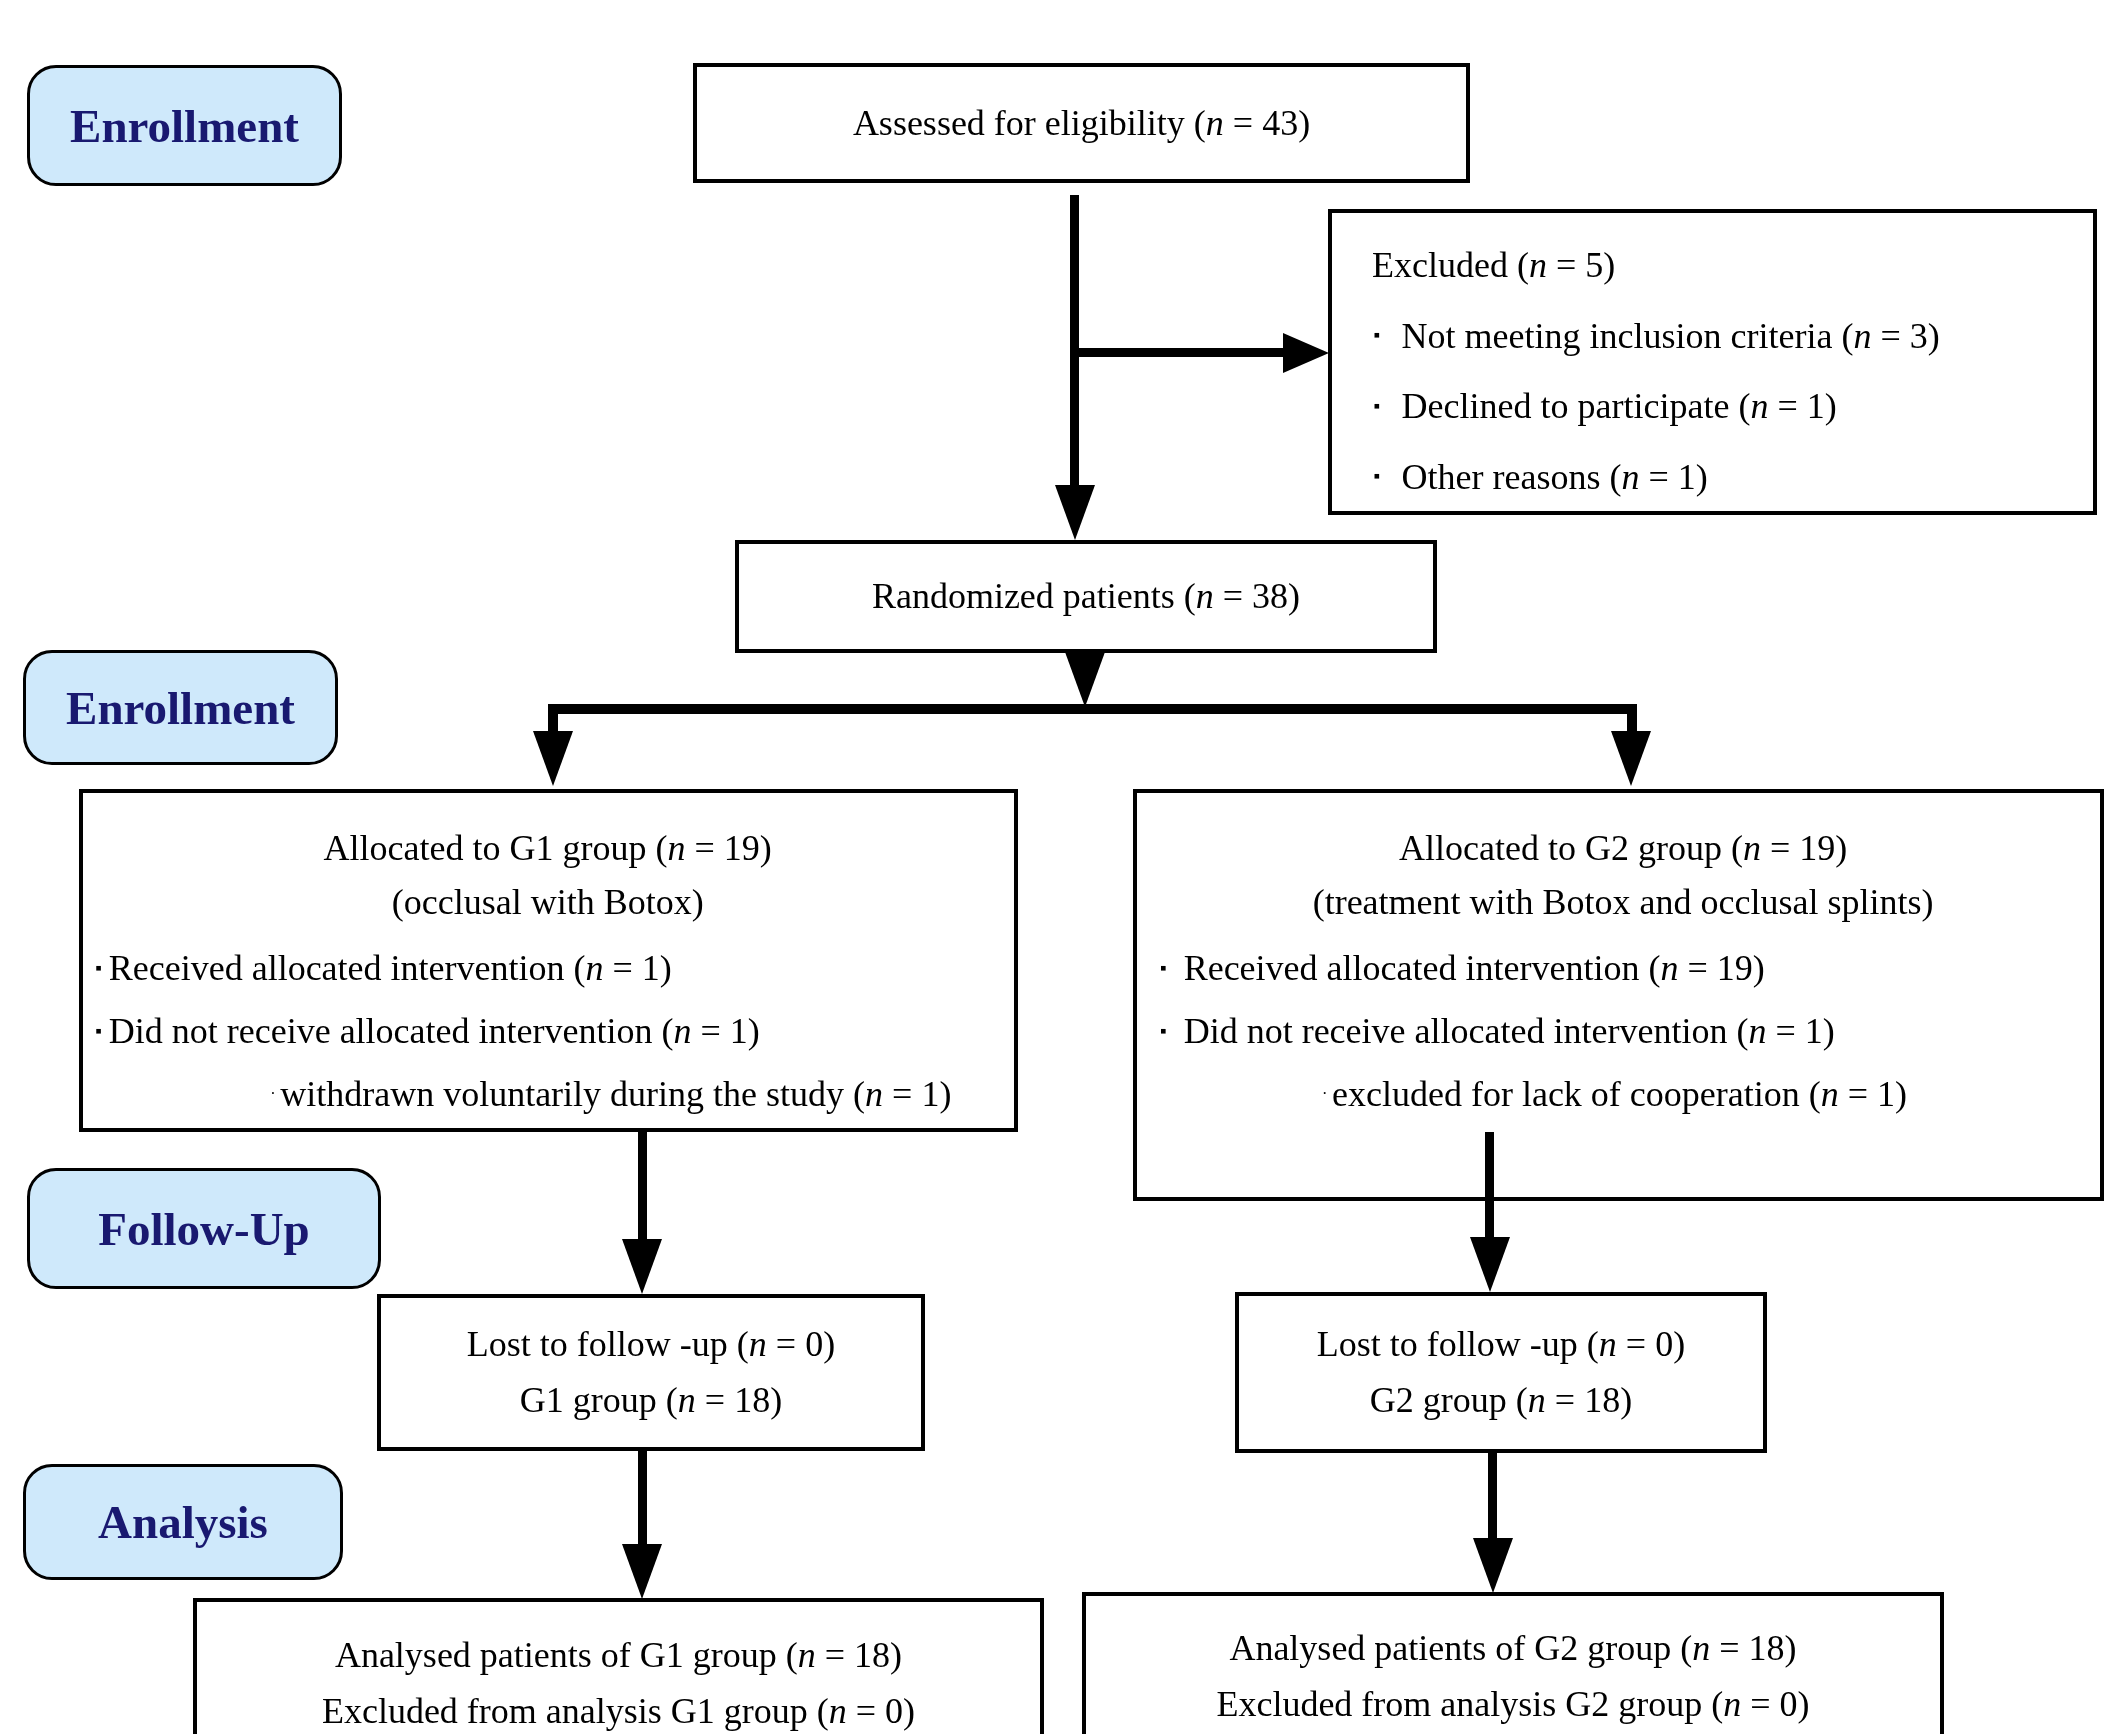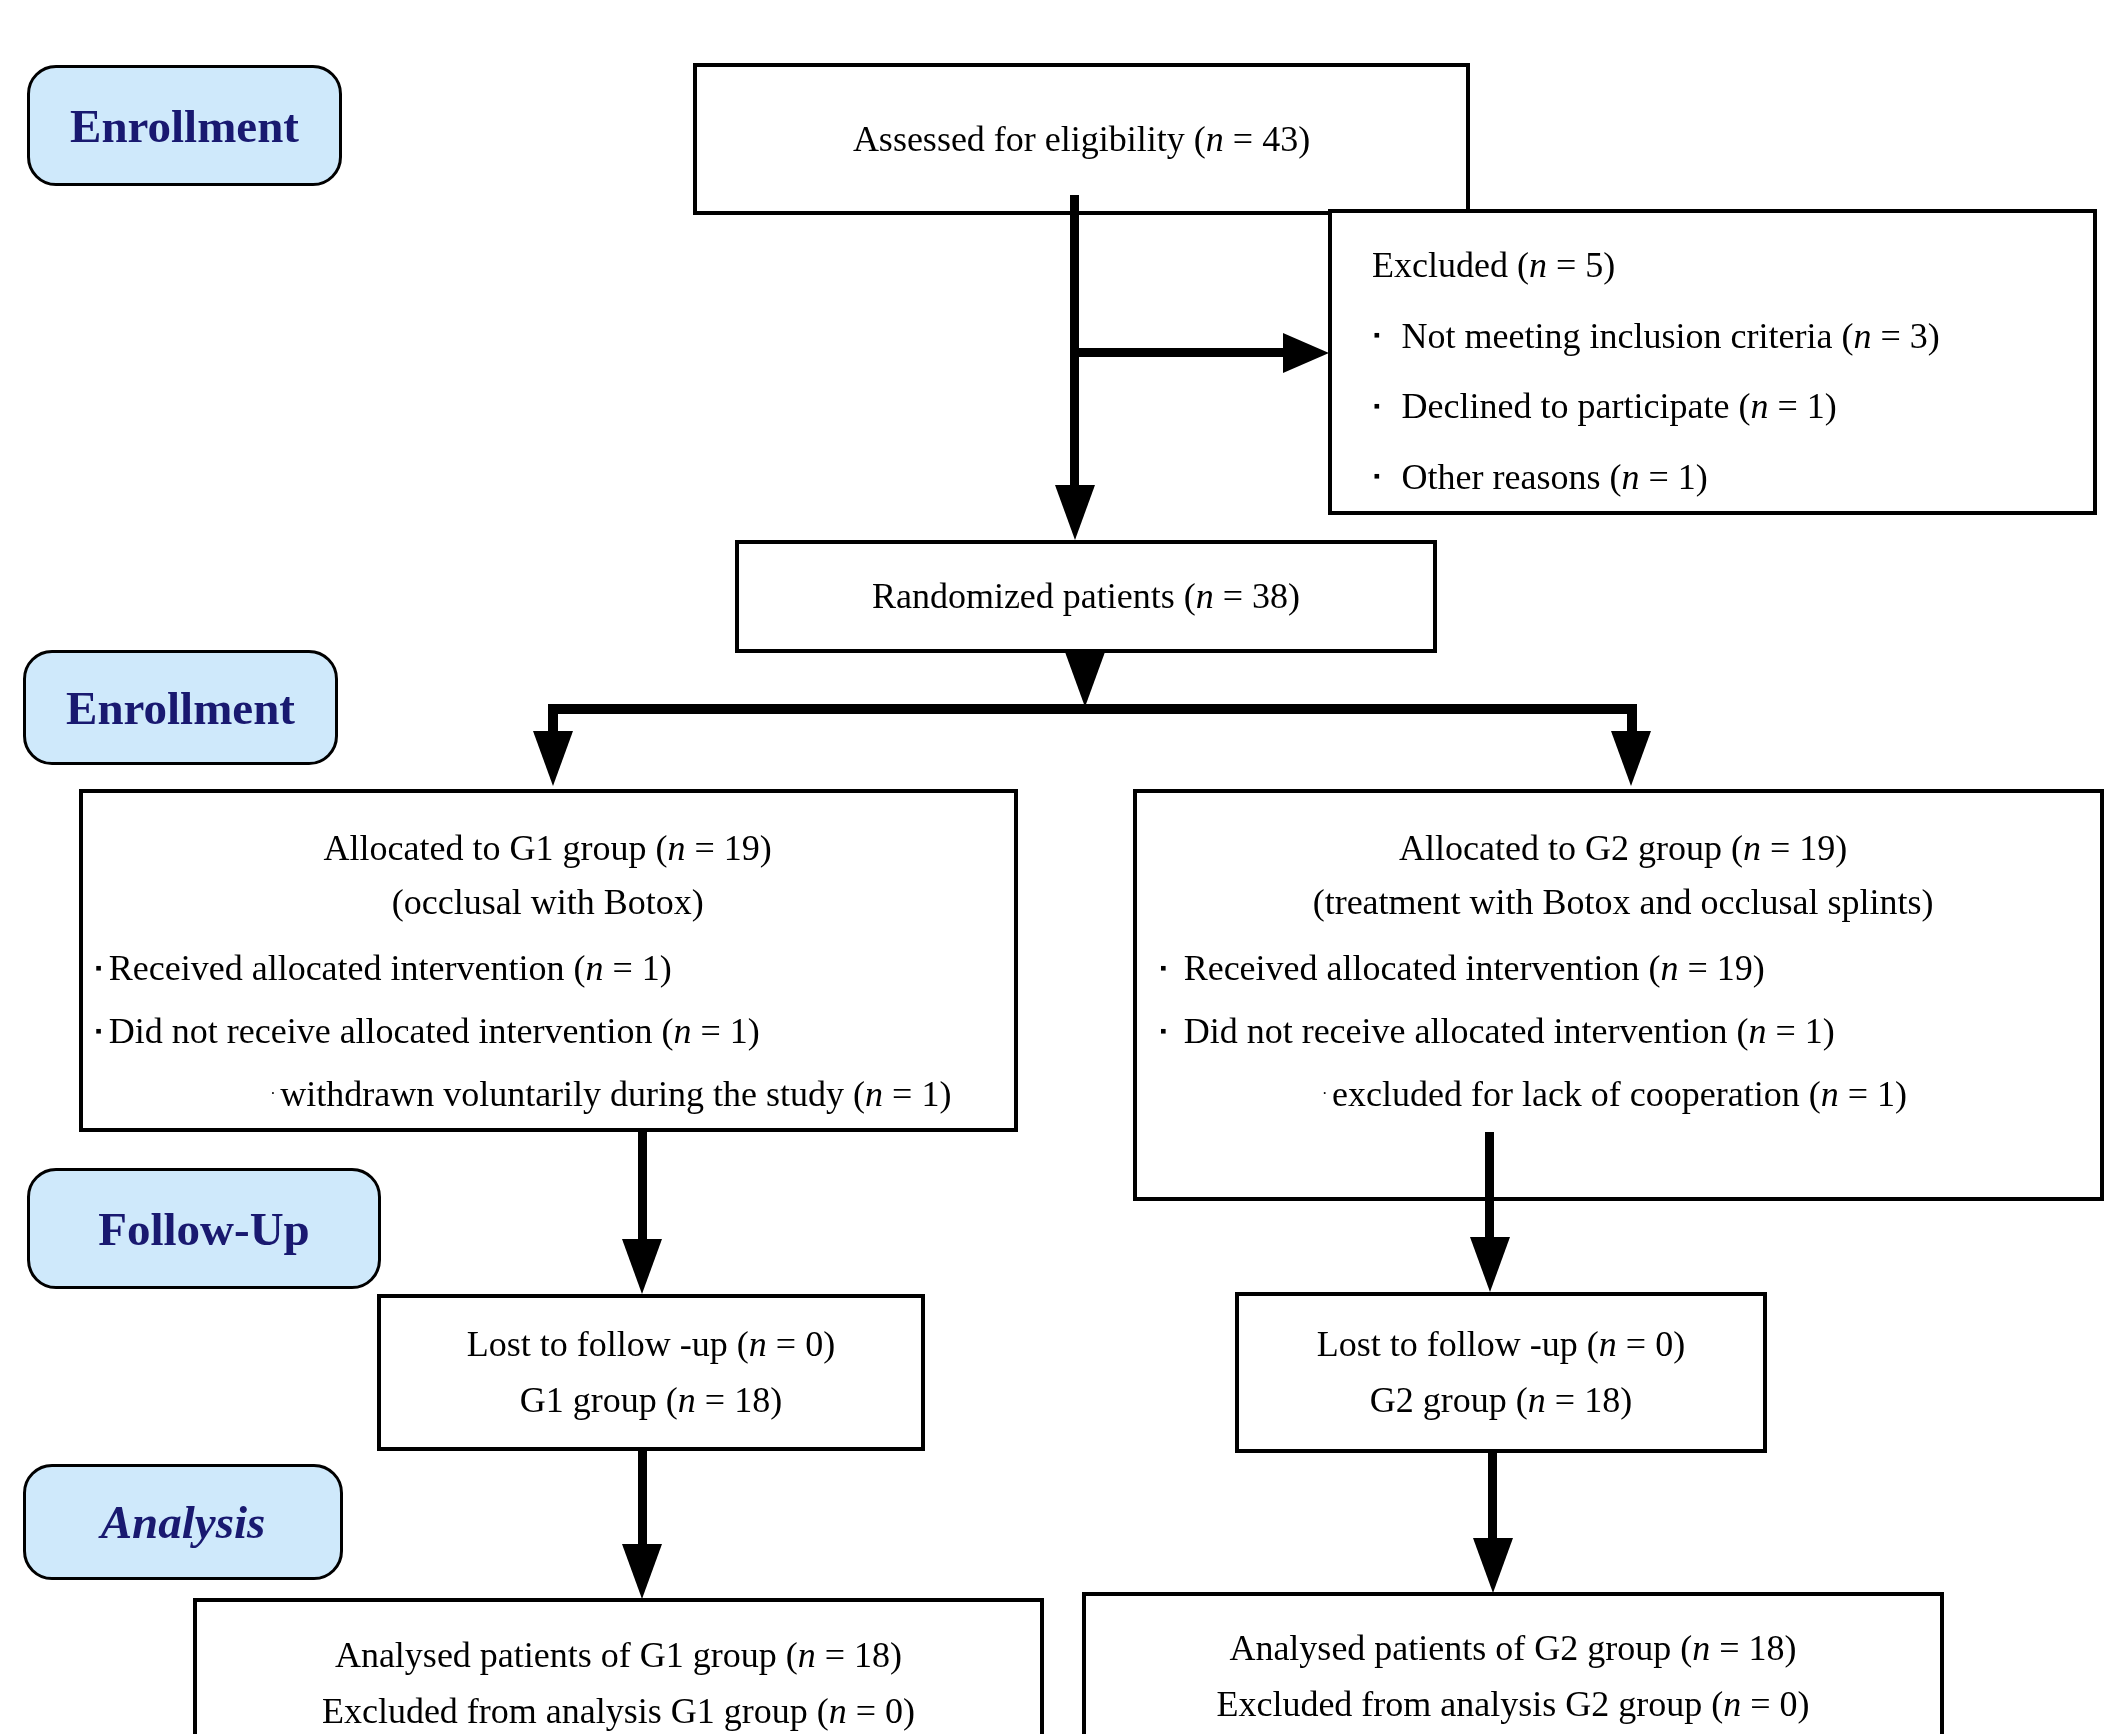--- a/index.html
+++ b/index.html
@@ -18,32 +18,32 @@
     background:var(--label-bg,#cfe9fb);
     border:3.8px solid var(--line,#000);
     border-radius:29px;
     color:var(--label-text,#191970);
     font-weight:bold;font-size:47px;
     display:flex;align-items:center;justify-content:center;
   }
   #label-enrollment{left:27px;top:21.4px;width:315px;height:121px;}
   #label-allocation{left:23px;top:606px;width:315px;height:115px;}
   #label-followup{left:27px;top:1124px;width:354px;height:121px;}
-  #label-analysis{left:23px;top:1420px;width:320px;height:116px;font-style:italic;}
+  #label-analysis{left:23px;top:1420px;width:320px;height:116px;}
 
   
   .box{
     position:absolute;box-sizing:border-box;
     background:#ffffff;border:4.6px solid var(--line,#000);
     color:#000;font-size:36px;line-height:1.45;
   }
   .center-one{display:flex;align-items:center;justify-content:center;text-align:center;}
   .center-two{display:flex;flex-direction:column;align-items:center;justify-content:center;text-align:center;line-height:1.55;}
 
-  #box-assessed{left:693px;top:19px;width:777px;height:152px;}
+  #box-assessed{left:693px;top:19px;width:777px;height:120px;}
   #box-excluded{left:1328px;top:165px;width:769px;height:306px;padding:26px 13.8px 13.8px 40px;}
   #box-randomized{left:735px;top:496px;width:702px;height:113px;}
   #box-alloc-g1{left:79px;top:745px;width:939px;height:343px;padding:27.6px 13.8px 12.2px 12.2px;}
   #box-alloc-g2{left:1133px;top:745px;width:971px;height:412px;padding:27.6px 13.8px 12.2px 23px;}
   #box-followup-g1{left:377px;top:1250px;width:548px;height:157px;}
   #box-followup-g2{left:1235px;top:1248px;width:532px;height:161px;}
   #box-analysis-g1{left:193px;top:1554px;width:851px;height:171px;}
   #box-analysis-g2{left:1082px;top:1548px;width:862px;height:170px;}
 
   .alloc-title{text-align:center;line-height:1.5;}

